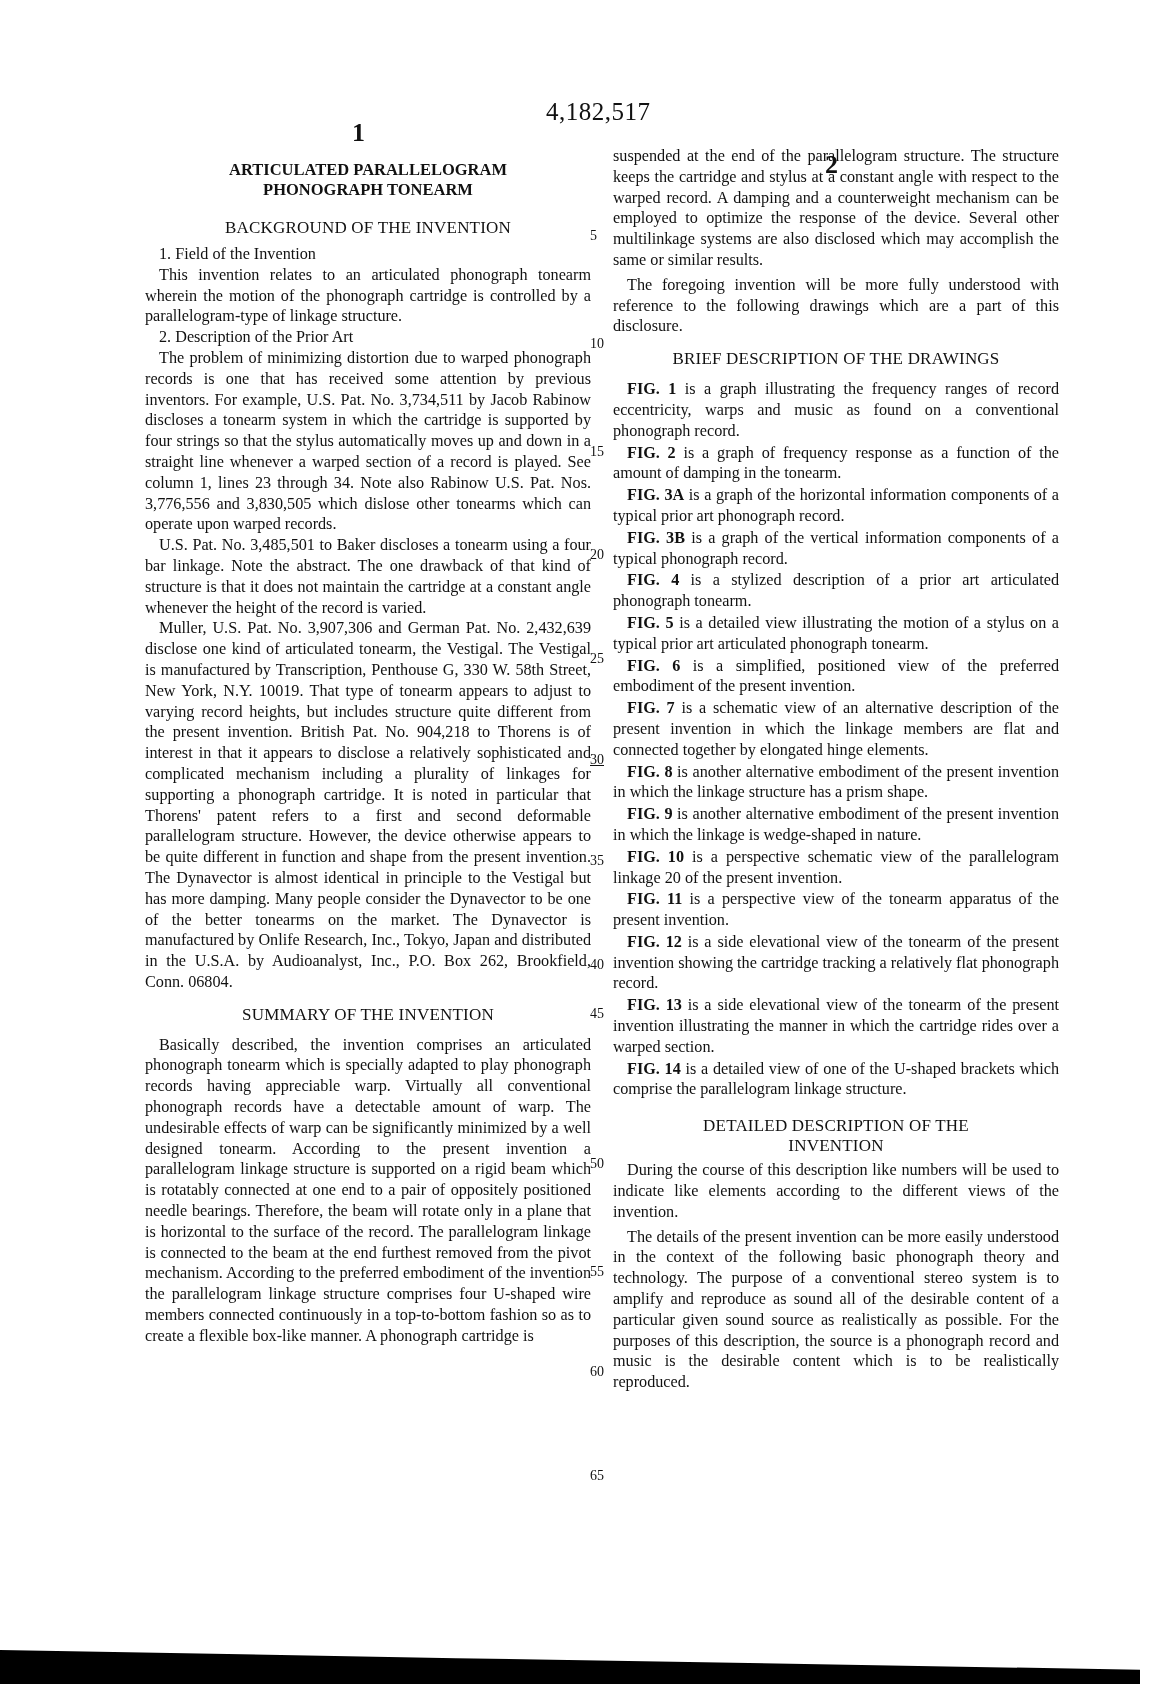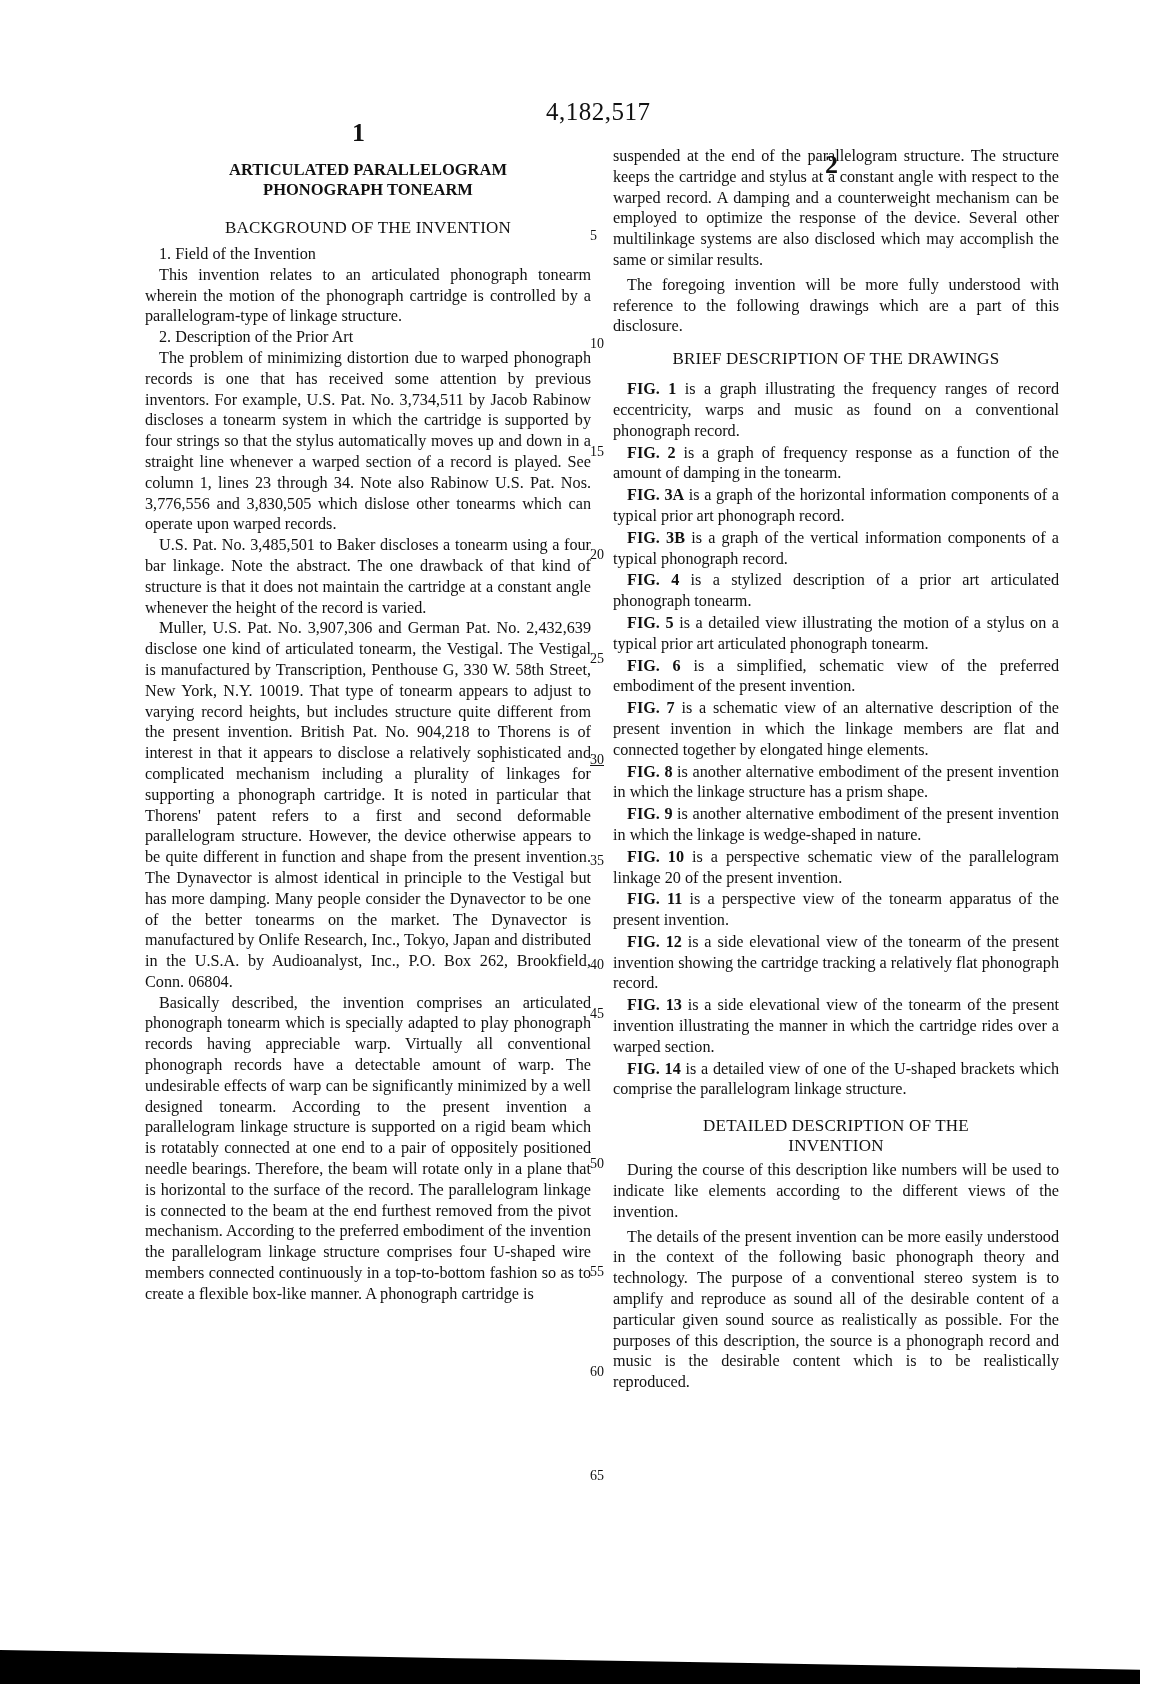--- a/index.html
+++ b/index.html
@@ -57,35 +57,36 @@
     <div>ARTICULATED PARALLELOGRAM</div>
     <div>PHONOGRAPH TONEARM</div>
   </div>
   <div class="section-heading">BACKGROUND OF THE INVENTION</div>
   <div class="sub-heading">1. Field of the Invention</div>
   <p>This invention relates to an articulated phonograph tonearm wherein the motion of the phonograph cartridge is controlled by a parallelogram-type of linkage structure.</p>
   <div class="sub-heading">2. Description of the Prior Art</div>
   <p>The problem of minimizing distortion due to warped phonograph records is one that has received some attention by previous inventors. For example, U.S. Pat. No. 3,734,511 by Jacob Rabinow discloses a tonearm system in which the cartridge is supported by four strings so that the stylus automatically moves up and down in a straight line whenever a warped section of a record is played. See column 1, lines 23 through 34. Note also Rabinow U.S. Pat. Nos. 3,776,556 and 3,830,505 which dislose other tonearms which can operate upon warped records.</p>
   <p>U.S. Pat. No. 3,485,501 to Baker discloses a tonearm using a four bar linkage. Note the abstract. The one drawback of that kind of structure is that it does not maintain the cartridge at a constant angle whenever the height of the record is varied.</p>
   <p>Muller, U.S. Pat. No. 3,907,306 and German Pat. No. 2,432,639 disclose one kind of articulated tonearm, the Vestigal. The Vestigal is manufactured by Transcription, Penthouse G, 330 W. 58th Street, New York, N.Y. 10019. That type of tonearm appears to adjust to varying record heights, but includes structure quite different from the present invention. British Pat. No. 904,218 to Thorens is of interest in that it appears to disclose a relatively sophisticated and complicated mechanism including a plurality of linkages for supporting a phonograph cartridge. It is noted in particular that Thorens' patent refers to a first and second deformable parallelogram structure. However, the device otherwise appears to be quite different in function and shape from the present invention. The Dynavector is almost identical in principle to the Vestigal but has more damping. Many people consider the Dynavector to be one of the better tonearms on the market. The Dynavector is manufactured by Onlife Research, Inc., Tokyo, Japan and distributed in the U.S.A. by Audioanalyst, Inc., P.O. Box 262, Brookfield, Conn. 06804.</p>
+  <div class="section-heading" style="margin-top:12px;margin-bottom:10px;">SUMMARY OF THE INVENTION</div>
   <p>Basically described, the invention comprises an articulated phonograph tonearm which is specially adapted to play phonograph records having appreciable warp. Virtually all conventional phonograph records have a detectable amount of warp. The undesirable effects of warp can be significantly minimized by a well designed tonearm. According to the present invention a parallelogram linkage structure is supported on a rigid beam which is rotatably connected at one end to a pair of oppositely positioned needle bearings. Therefore, the beam will rotate only in a plane that is horizontal to the surface of the record. The parallelogram linkage is connected to the beam at the end furthest removed from the pivot mechanism. According to the preferred embodiment of the invention the parallelogram linkage structure comprises four U-shaped wire members connected continuously in a top-to-bottom fashion so as to create a flexible box-like manner. A phonograph cartridge is</p>
 </div>
 
 <div class="column right">
   <p style="text-indent:0">suspended at the end of the parallelogram structure. The structure keeps the cartridge and stylus at a constant angle with respect to the warped record. A damping and a counterweight mechanism can be employed to optimize the response of the device. Several other multilinkage systems are also disclosed which may accomplish the same or similar results.</p>
   <p class="para-gap">The foregoing invention will be more fully understood with reference to the following drawings which are a part of this disclosure.</p>
   <div class="section-heading" style="margin-top:12px;margin-bottom:10px;">BRIEF DESCRIPTION OF THE DRAWINGS</div>
   <div id="figure-list">
       <p class="fig-item"><b>FIG. 1</b><span> is a graph illustrating the frequency ranges of record eccentricity, warps and music as found on a conventional phonograph record.</span></p>
       <p class="fig-item"><b>FIG. 2</b><span> is a graph of frequency response as a function of the amount of damping in the tonearm.</span></p>
       <p class="fig-item"><b>FIG. 3A</b><span> is a graph of the horizontal information components of a typical prior art phonograph record.</span></p>
       <p class="fig-item"><b>FIG. 3B</b><span> is a graph of the vertical information components of a typical phonograph record.</span></p>
       <p class="fig-item"><b>FIG. 4</b><span> is a stylized description of a prior art articulated phonograph tonearm.</span></p>
       <p class="fig-item"><b>FIG. 5</b><span> is a detailed view illustrating the motion of a stylus on a typical prior art articulated phonograph tonearm.</span></p>
-      <p class="fig-item"><b>FIG. 6</b><span> is a simplified, schematic view of the preferred embodiment of the present invention.</span></p>
+      <p class="fig-item"><b>FIG. 6</b><span> is a simplified, positioned view of the preferred embodiment of the present invention.</span></p>
       <p class="fig-item"><b>FIG. 7</b><span> is a schematic view of an alternative description of the present invention in which the linkage members are flat and connected together by elongated hinge elements.</span></p>
       <p class="fig-item"><b>FIG. 8</b><span> is another alternative embodiment of the present invention in which the linkage structure has a prism shape.</span></p>
       <p class="fig-item"><b>FIG. 9</b><span> is another alternative embodiment of the present invention in which the linkage is wedge-shaped in nature.</span></p>
       <p class="fig-item"><b>FIG. 10</b><span> is a perspective schematic view of the parallelogram linkage 20 of the present invention.</span></p>
       <p class="fig-item"><b>FIG. 11</b><span> is a perspective view of the tonearm apparatus of the present invention.</span></p>
       <p class="fig-item"><b>FIG. 12</b><span> is a side elevational view of the tonearm of the present invention showing the cartridge tracking a relatively flat phonograph record.</span></p>
       <p class="fig-item"><b>FIG. 13</b><span> is a side elevational view of the tonearm of the present invention illustrating the manner in which the cartridge rides over a warped section.</span></p>
       <p class="fig-item"><b>FIG. 14</b><span> is a detailed view of one of the U-shaped brackets which comprise the parallelogram linkage structure.</span></p>
     </div>
   <div class="section-heading" style="margin-top:16px;margin-bottom:4px;">

